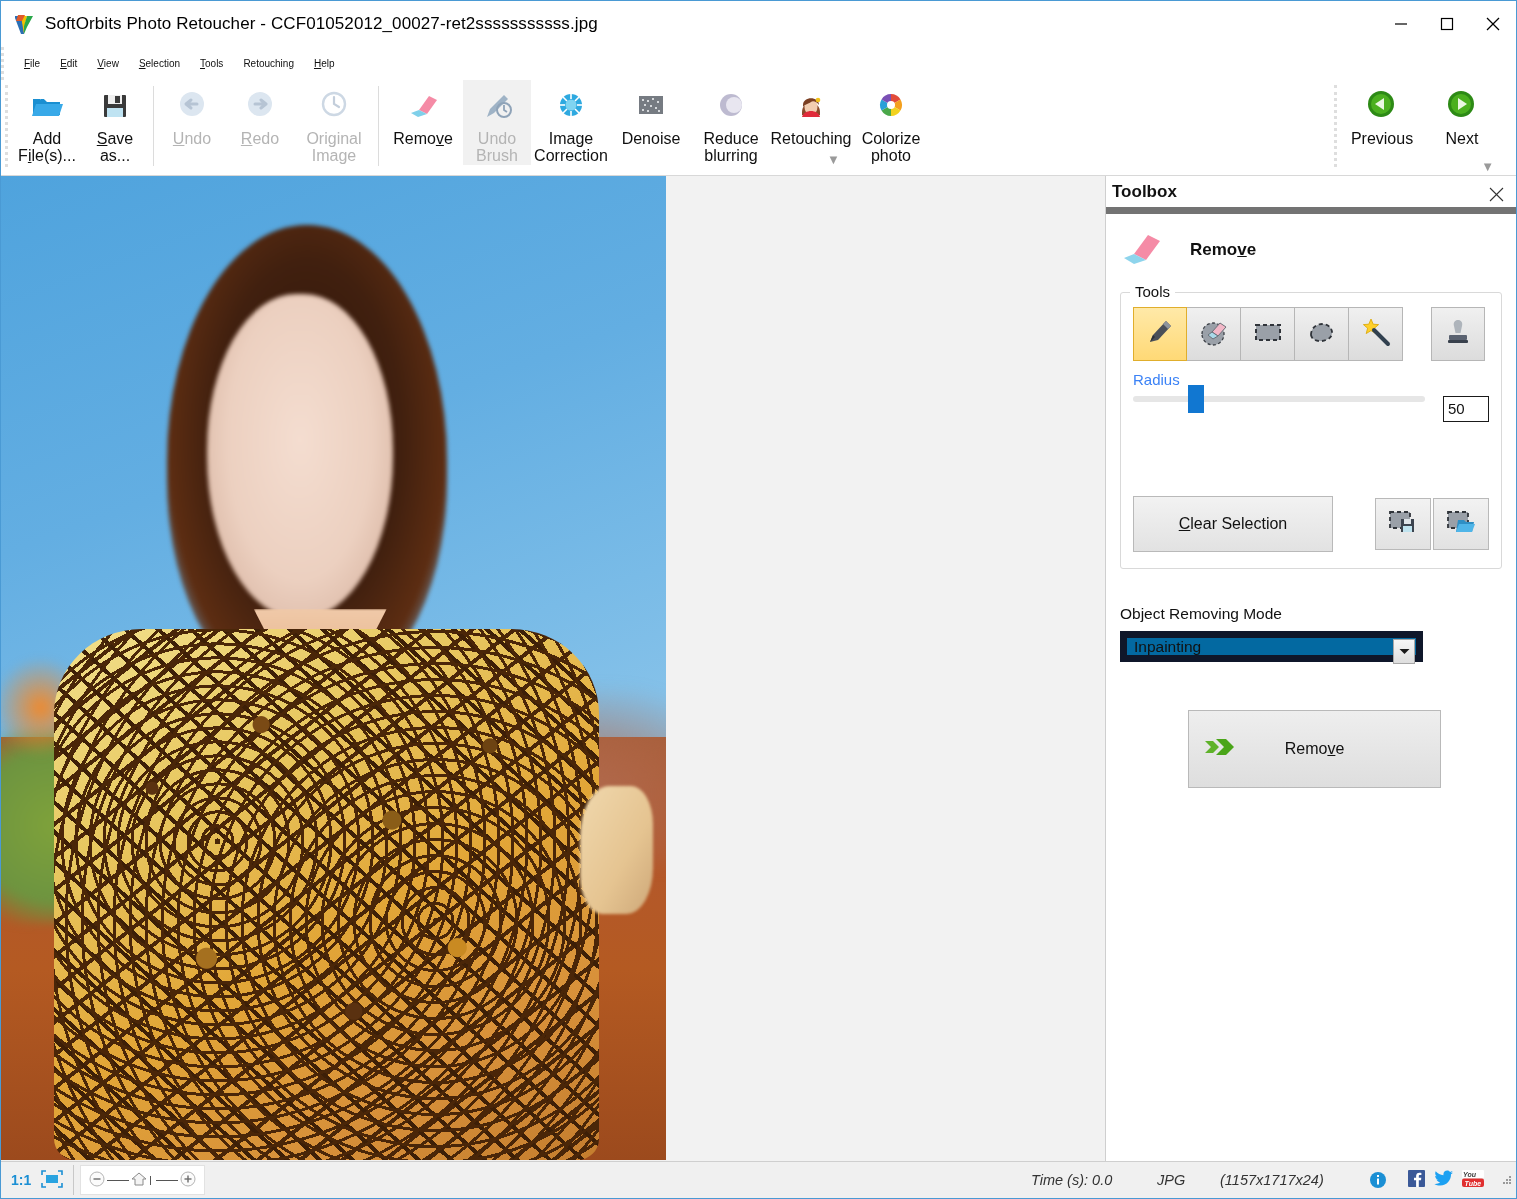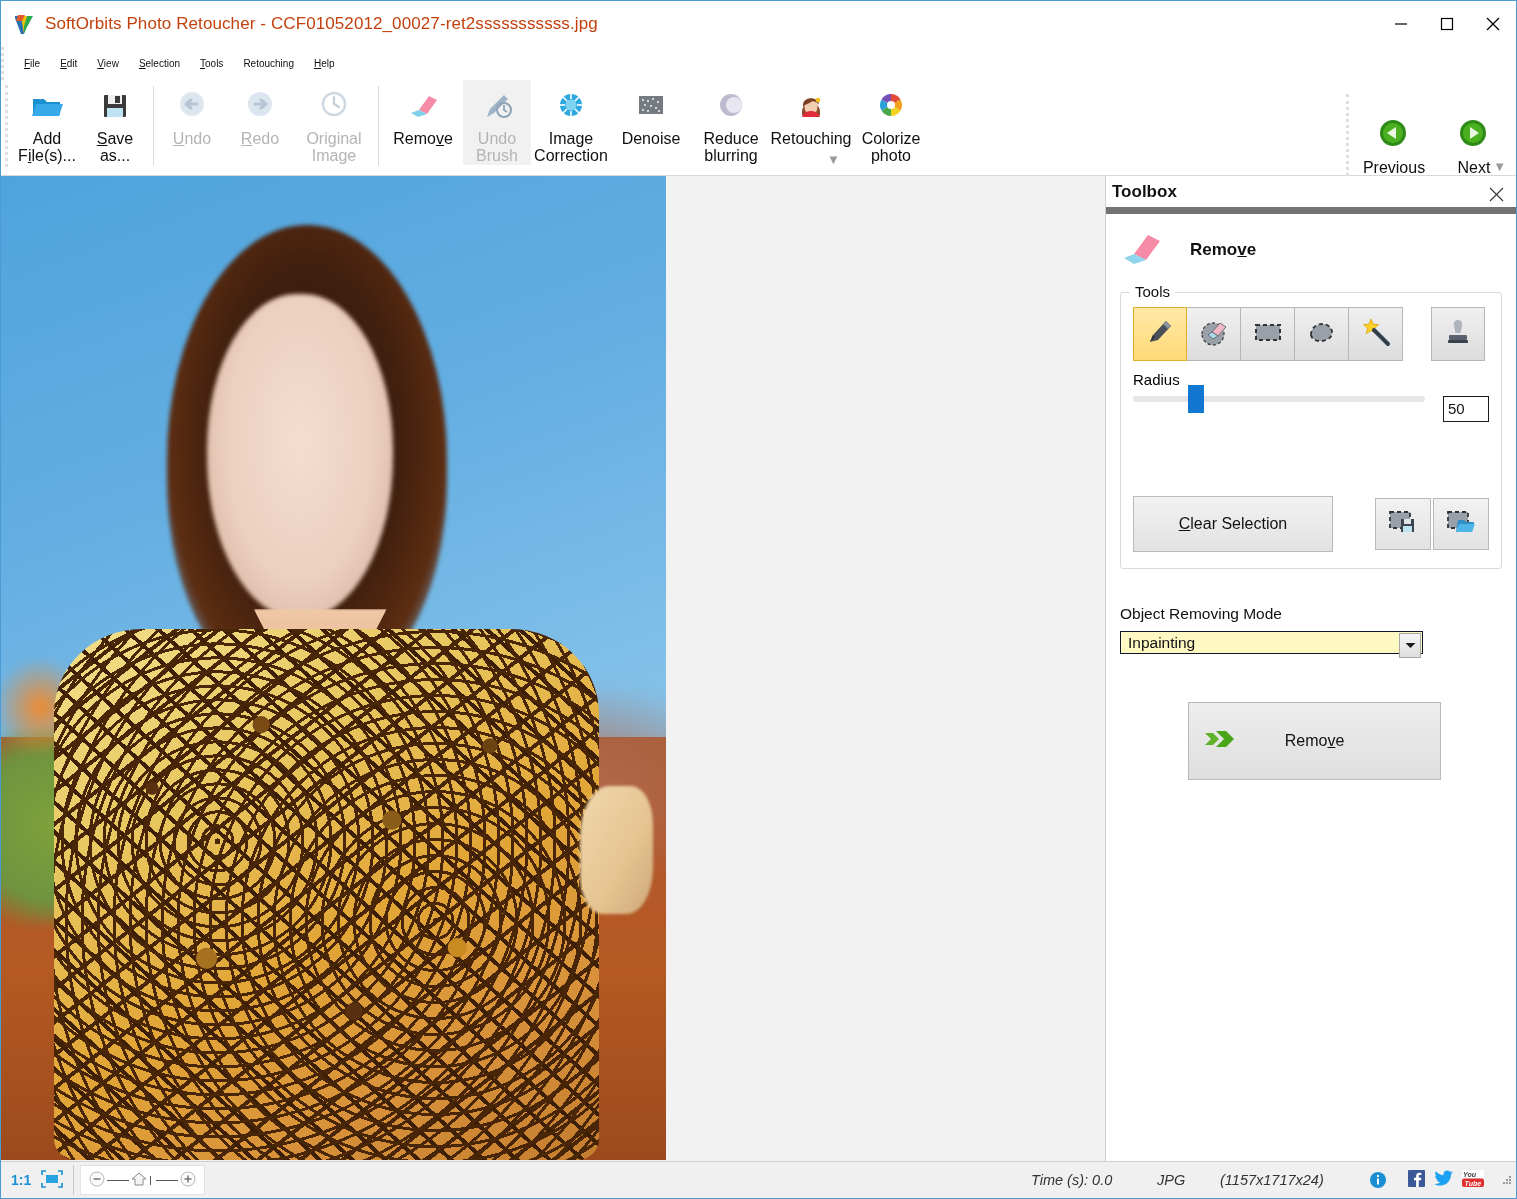--- a/index.html
+++ b/index.html
@@ -23,21 +23,21 @@
     position: absolute; left: 0; top: 0;
     width: 1515px; height: 46px;
     background: #ffffff;
     display: flex; align-items: center;
   }
   #app-icon {
     width: 22px; height: 22px; margin-left: 12px; margin-right: 10px;
     position: relative; flex: none;
   }
   #title-text {
-    font-size: 17px; color: #c2410c; white-space: nowrap;
+    font-size: 17px; color: #000000; white-space: nowrap;
     letter-spacing: 0.1px;
   }
   .wincontrols { position: absolute; right: 0; top: 0; height: 46px; display: flex; }
   .wc {
     width: 46px; height: 46px; display: flex; align-items: center; justify-content: center;
     cursor: default;
   }
   .wc svg { display: block; }
 
   
@@ -79,22 +79,22 @@
     font-size: 16px; color: #101010; text-align: center; line-height: 1.08;
     margin-top: 6px; white-space: nowrap;
   }
   .rib-btn.disabled .lbl { color: #b4b4b4; }
   .rib-btn.wide { width: 80px; }
   .rib-btn.highlight { background: #f1f1f1; }
   .rib-ico { width: 36px; height: 36px; position: relative; }
   .rib-btn u { text-decoration: underline; }
 
   #ribbon-right {
-    position: absolute; right: 2px; top: 0; height: 96px;
-    display: flex; align-items: flex-end;
+    position: absolute; right: 14px; top: 0; height: 96px;
+    display: flex; align-items: flex-start;
   }
   #ribbon-expand {
     position: absolute; right: 8px; bottom: 2px;
     font-size: 13px; color: #9a9a9a; cursor: default;
   }
   #group-expand {
     position: absolute; left: 826px; bottom: 8px;
     font-size: 13px; color: #9a9a9a; cursor: default;
   }
 
@@ -219,21 +219,21 @@
   }
   .tool-btn + .tool-btn { border-left: none; }
   .tool-btn.active {
     background: linear-gradient(180deg, #ffe9a8 0%, #ffd976 100%);
     border: 1px solid #e0ae2c;
   }
   .tool-btn.standalone {
     margin-left: 28px; border-left: 1px solid #b6b6b6;
   }
 
-  #radius-label { font-size: 15px; color: #000000; margin-top: 10px; }
+  #radius-label { font-size: 15px; color: #3b82f6; margin-top: 10px; }
   #radius-row { display: flex; align-items: flex-start; margin-top: 8px; }
   .slider-track {
     position: relative;
     flex: 1; height: 6px; background: #e6e6e6; border-radius: 3px; margin-right: 18px;
   }
   .slider-thumb {
     position: absolute; top: -11px; left: 19%;
     width: 16px; height: 28px; background: #1177d1;
   }
   .num-box {
@@ -254,22 +254,22 @@
     background: linear-gradient(180deg, #f2f2f2 0%, #e2e2e2 100%);
     border: 1px solid #b9b9b9;
     display: flex; align-items: center; justify-content: center;
     cursor: default;
   }
   #sq-btns { margin-left: auto; display: flex; gap: 2px; }
 
   #mode-label { font-size: 15.5px; color: #111; margin-top: 36px; }
   #mode-select {
     margin-top: 8px; position: relative;
-    width: 303px; height: 23px;
-    border: 1px solid #0f172a; background: #fef9c3;
+    width: 303px; height: 31px;
+    border: 7px solid #0f172a; background: #0369a1;
     display: flex; align-items: center; cursor: default;
   }
   #mode-value { font-size: 15.5px; color: #111; padding-left: 7px; }
   #mode-arrow {
     position: absolute; right: 1px; top: 1px; width: 22px; height: 25px;
     background: linear-gradient(180deg, #f6f6f6 0%, #dedede 100%);
     border: 1px solid #a7a7a7;
     display: flex; align-items: center; justify-content: center;
   }
   #remove-btn {

